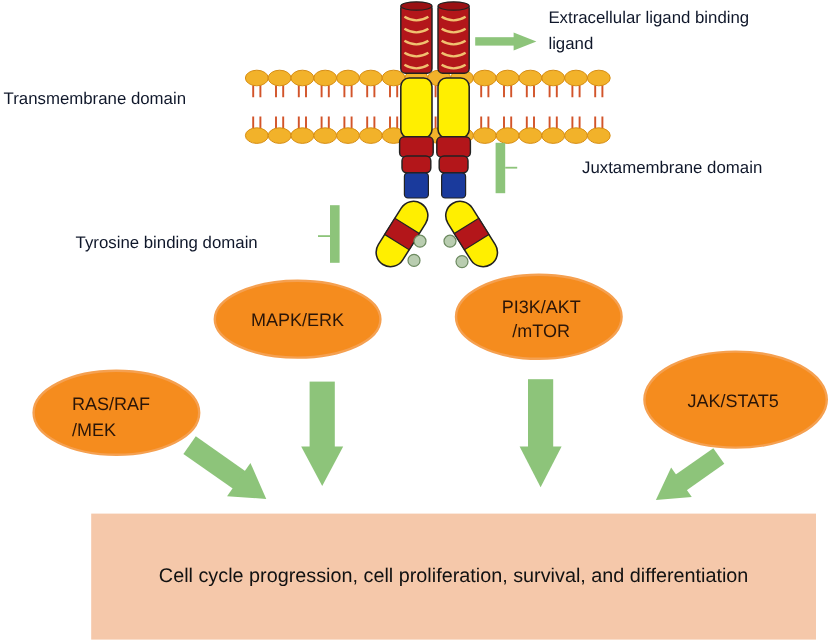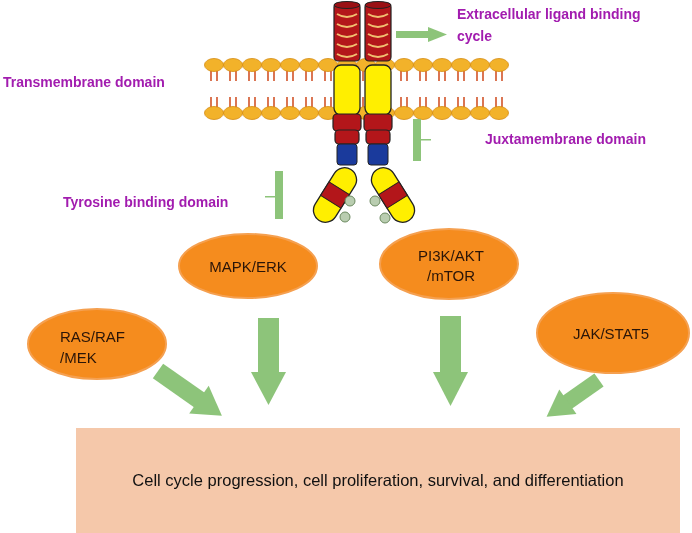--- a/index.html
+++ b/index.html
@@ -1,18 +1,18 @@
 <!DOCTYPE html>
 <html><head>
 <meta charset="utf-8">
 <style>
   html,body{margin:0;padding:0;background:#ffffff;}
   body{width:692px;height:533px;position:relative;overflow:hidden;font-family:"Liberation Sans",sans-serif;}
   #diagram{position:absolute;left:0;top:0;width:692px;height:533px;}
-  .lbl{position:absolute;font-size:14px;color:#a21caf;line-height:19px;white-space:nowrap;font-weight:bold;}
+  .lbl{position:absolute;font-size:14px;color:#0f172a;line-height:19px;white-space:nowrap;}
   .ell-text{font-family:"Liberation Sans",sans-serif;font-size:15px;fill:#2a1508;font-weight:normal;}
   #outcome-box{position:absolute;left:76px;top:428px;width:604px;height:105px;background:#f5c8aa;display:flex;align-items:center;justify-content:center;}
   #outcome-text{font-size:16.5px;color:#111;white-space:nowrap;}
 </style>
 </head>
 <body>
 
 <svg id="diagram" width="692" height="533" viewBox="0 0 692 533" xmlns="http://www.w3.org/2000/svg">
 
   <g id="membrane">
@@ -205,20 +205,20 @@
     <rect x="0" y="-9" width="52" height="18" fill="#8dc47a"></rect>
     <polygon points="50,-17 50,17 78,0" fill="#8dc47a"></polygon>
   </g>
   <g transform="translate(599,380) rotate(145)">
     <rect x="0" y="-8" width="40" height="16" fill="#8dc47a"></rect>
     <polygon points="38,-15 38,15 64,0" fill="#8dc47a"></polygon>
   </g>
 </svg>
 
 <div class="lbl" style="left:457px;top:5px;">Extracellular ligand binding</div>
-<div class="lbl" style="left:457px;top:27px;">cycle</div>
+<div class="lbl" style="left:457px;top:27px;">ligand</div>
 <div class="lbl" style="left:3px;top:73px;text-align:center;">Transmembrane domain</div>
 <div class="lbl" style="left:485px;top:130px;">Juxtamembrane domain</div>
 <div class="lbl" style="left:63px;top:193px;">Tyrosine binding domain</div>
 
 <div id="outcome-box">
   <span id="outcome-text">Cell cycle progression, cell proliferation, survival, and differentiation</span>
 </div>
 
 </body></html>

